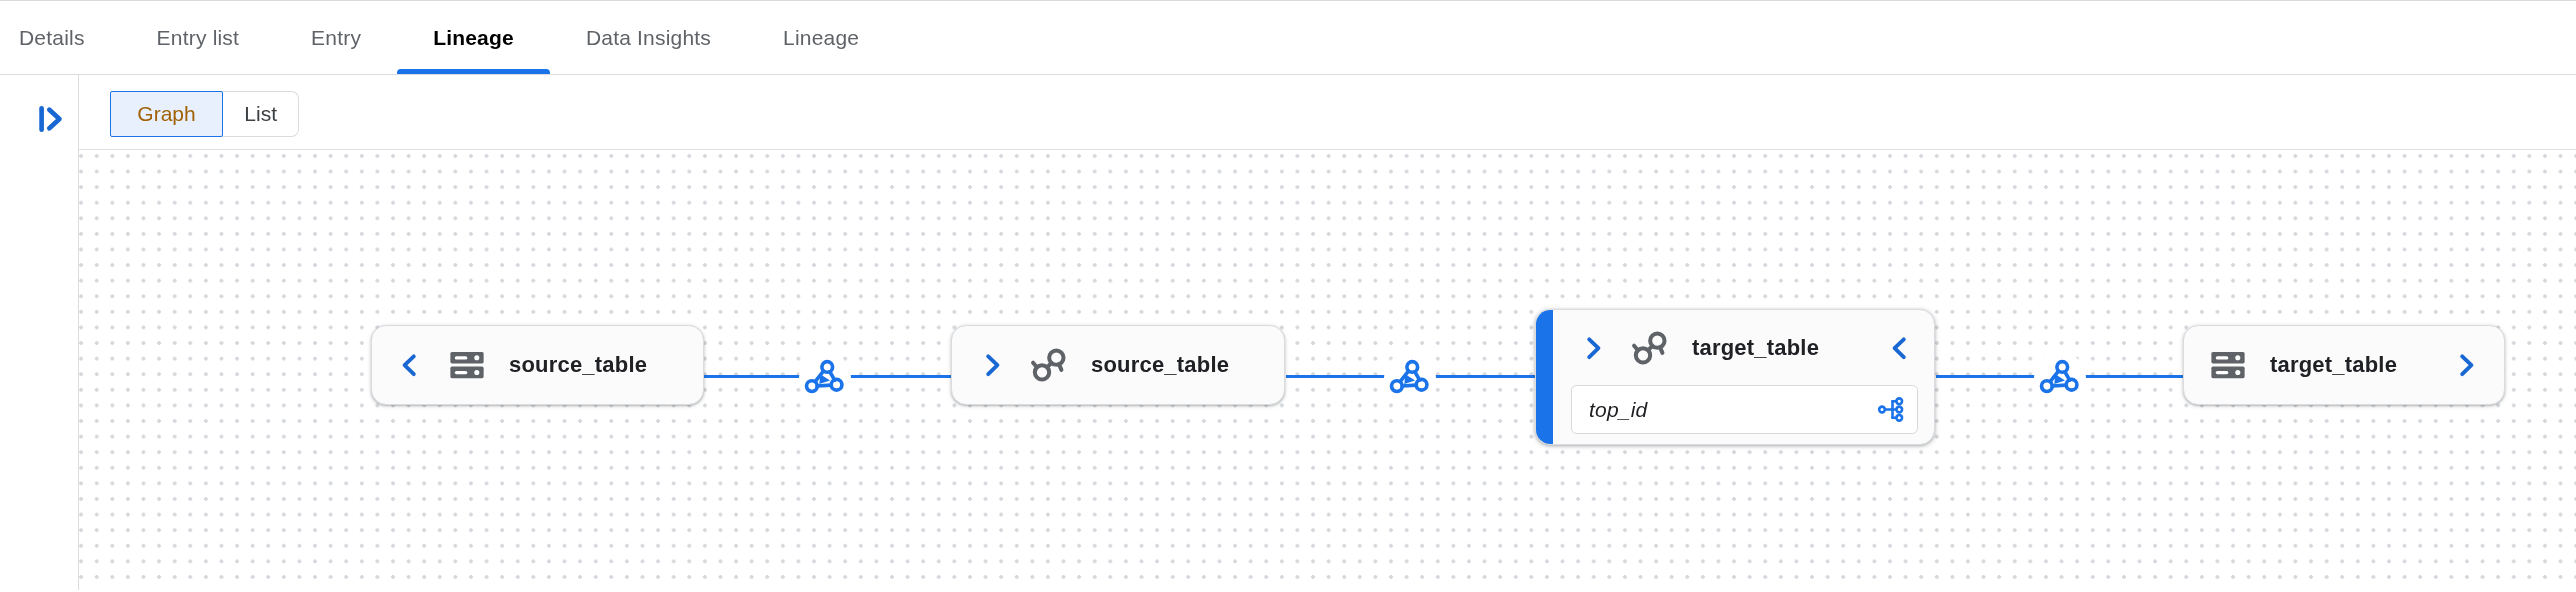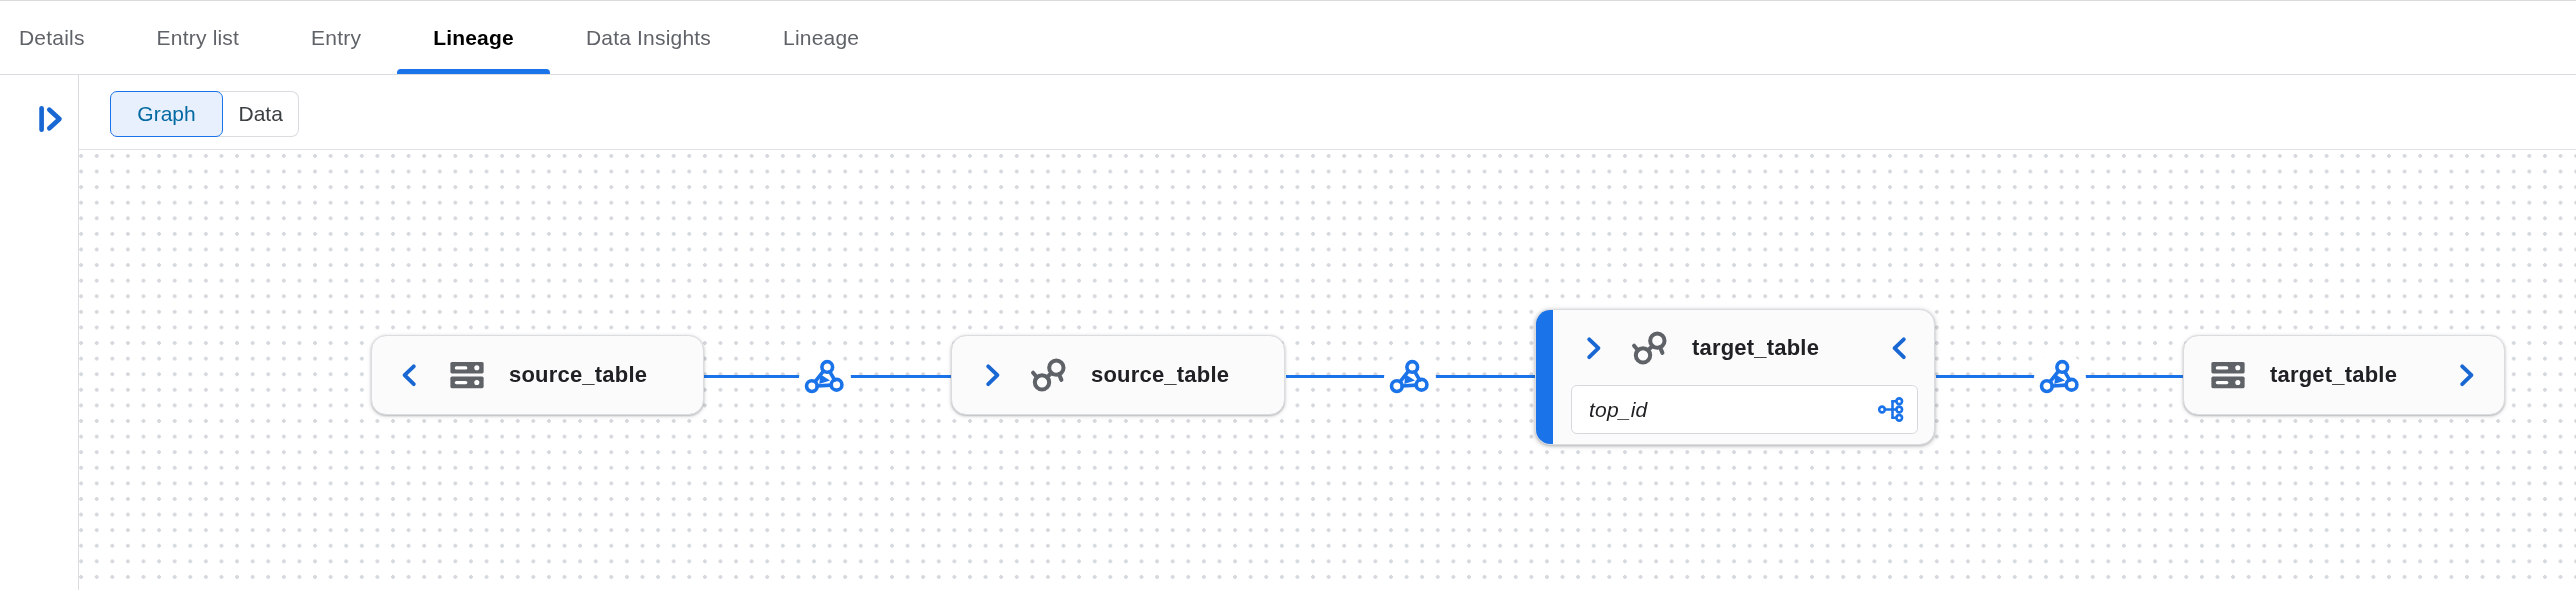--- a/index.html
+++ b/index.html
@@ -22,37 +22,37 @@
   .expand-btn { margin:26px 0 0 34px; width:36px; height:36px; display:flex;
     align-items:center; justify-content:center; cursor:pointer; }
   .content { flex:1; display:flex; flex-direction:column; min-width:0; }
 
   
   .toolbar { height:74px; position:relative; background:#fff; flex:none; }
   .view-toggle { position:absolute; left:31px; top:16px; display:flex; }
   .seg { height:46px; display:flex; align-items:center; justify-content:center;
     font-size:21px; cursor:pointer; }
   .seg-graph { width:113px; background:#e8f0fe; border:1.9px solid #1a73e8;
-    border-radius:7px; color:#0369a1; position:relative; z-index:1; }
+    border-radius:2px; color:#a16207; position:relative; z-index:1; }
   .seg-list { width:86px; margin-left:-9.6px; padding-left:9.6px; background:#fff;
     border:1.4px solid #dadce0; border-left:none; border-radius:0 7.6px 7.6px 0; color:#3c4043; }
 
   
   .canvas { flex:1; position:relative; border-top:1px solid #dfe1e4; background:#fff;
     background-image:radial-gradient(circle,#d5d8dc 1.8px,rgba(0,0,0,0) 2.1px);
     background-size:15.6px 15.6px; background-position:-5.7px -1.9px; }
 
   
   .edge { position:absolute; height:2.9px; background:#1a73e8; top:225px; }
   .edge-icon { position:absolute; width:52px; height:52px; border-radius:50%;
     background:#fff; display:flex; align-items:center; justify-content:center;
     top:202px; cursor:pointer; }
 
   
-  .node { position:absolute; top:185px; height:80px; background:#fbfbfc;
+  .node { position:absolute; top:175px; height:80px; background:#fbfbfc;
     border:1px solid #dadce0; border-radius:15.3px;
     box-shadow:0 1px 1.9px rgba(60,64,67,.28), 0 1px 3.8px 1px rgba(60,64,67,.12);
     display:flex; align-items:center; cursor:pointer; }
   .node-label { font-size:22px; font-weight:700; color:#202124; letter-spacing:0.2px; white-space:nowrap; }
   .chev { width:26px; height:26px; flex:none; cursor:pointer; }
 
   .node-expanded { position:absolute; left:1456px; top:159px; width:400px; height:136px;
     background:#fbfbfc; border:1px solid #dadce0; border-radius:15.3px;
     box-shadow:0 1px 2.9px rgba(60,64,67,.3), 0 1px 5.7px 1px rgba(60,64,67,.14);
     padding-left:17px; cursor:pointer; }
@@ -137,21 +137,21 @@
           <use href="#i-panel-expand"></use>
         </svg>
     </div>
   </aside>
 
   <main class="content">
 
     <div class="toolbar">
       <div class="view-toggle">
         <div class="seg seg-graph">Graph</div>
-        <div class="seg seg-list">Data</div>
+        <div class="seg seg-list">List</div>
       </div>
     </div>
 
     <div class="canvas">
 
       <div class="edge" style="left:625px; width:247px;"></div>
       <div class="edge" style="left:1207px; width:249px;"></div>
       <div class="edge" style="left:1857px; width:247px;"></div>
 
       <div class="edge-icon" style="left:720px;">

